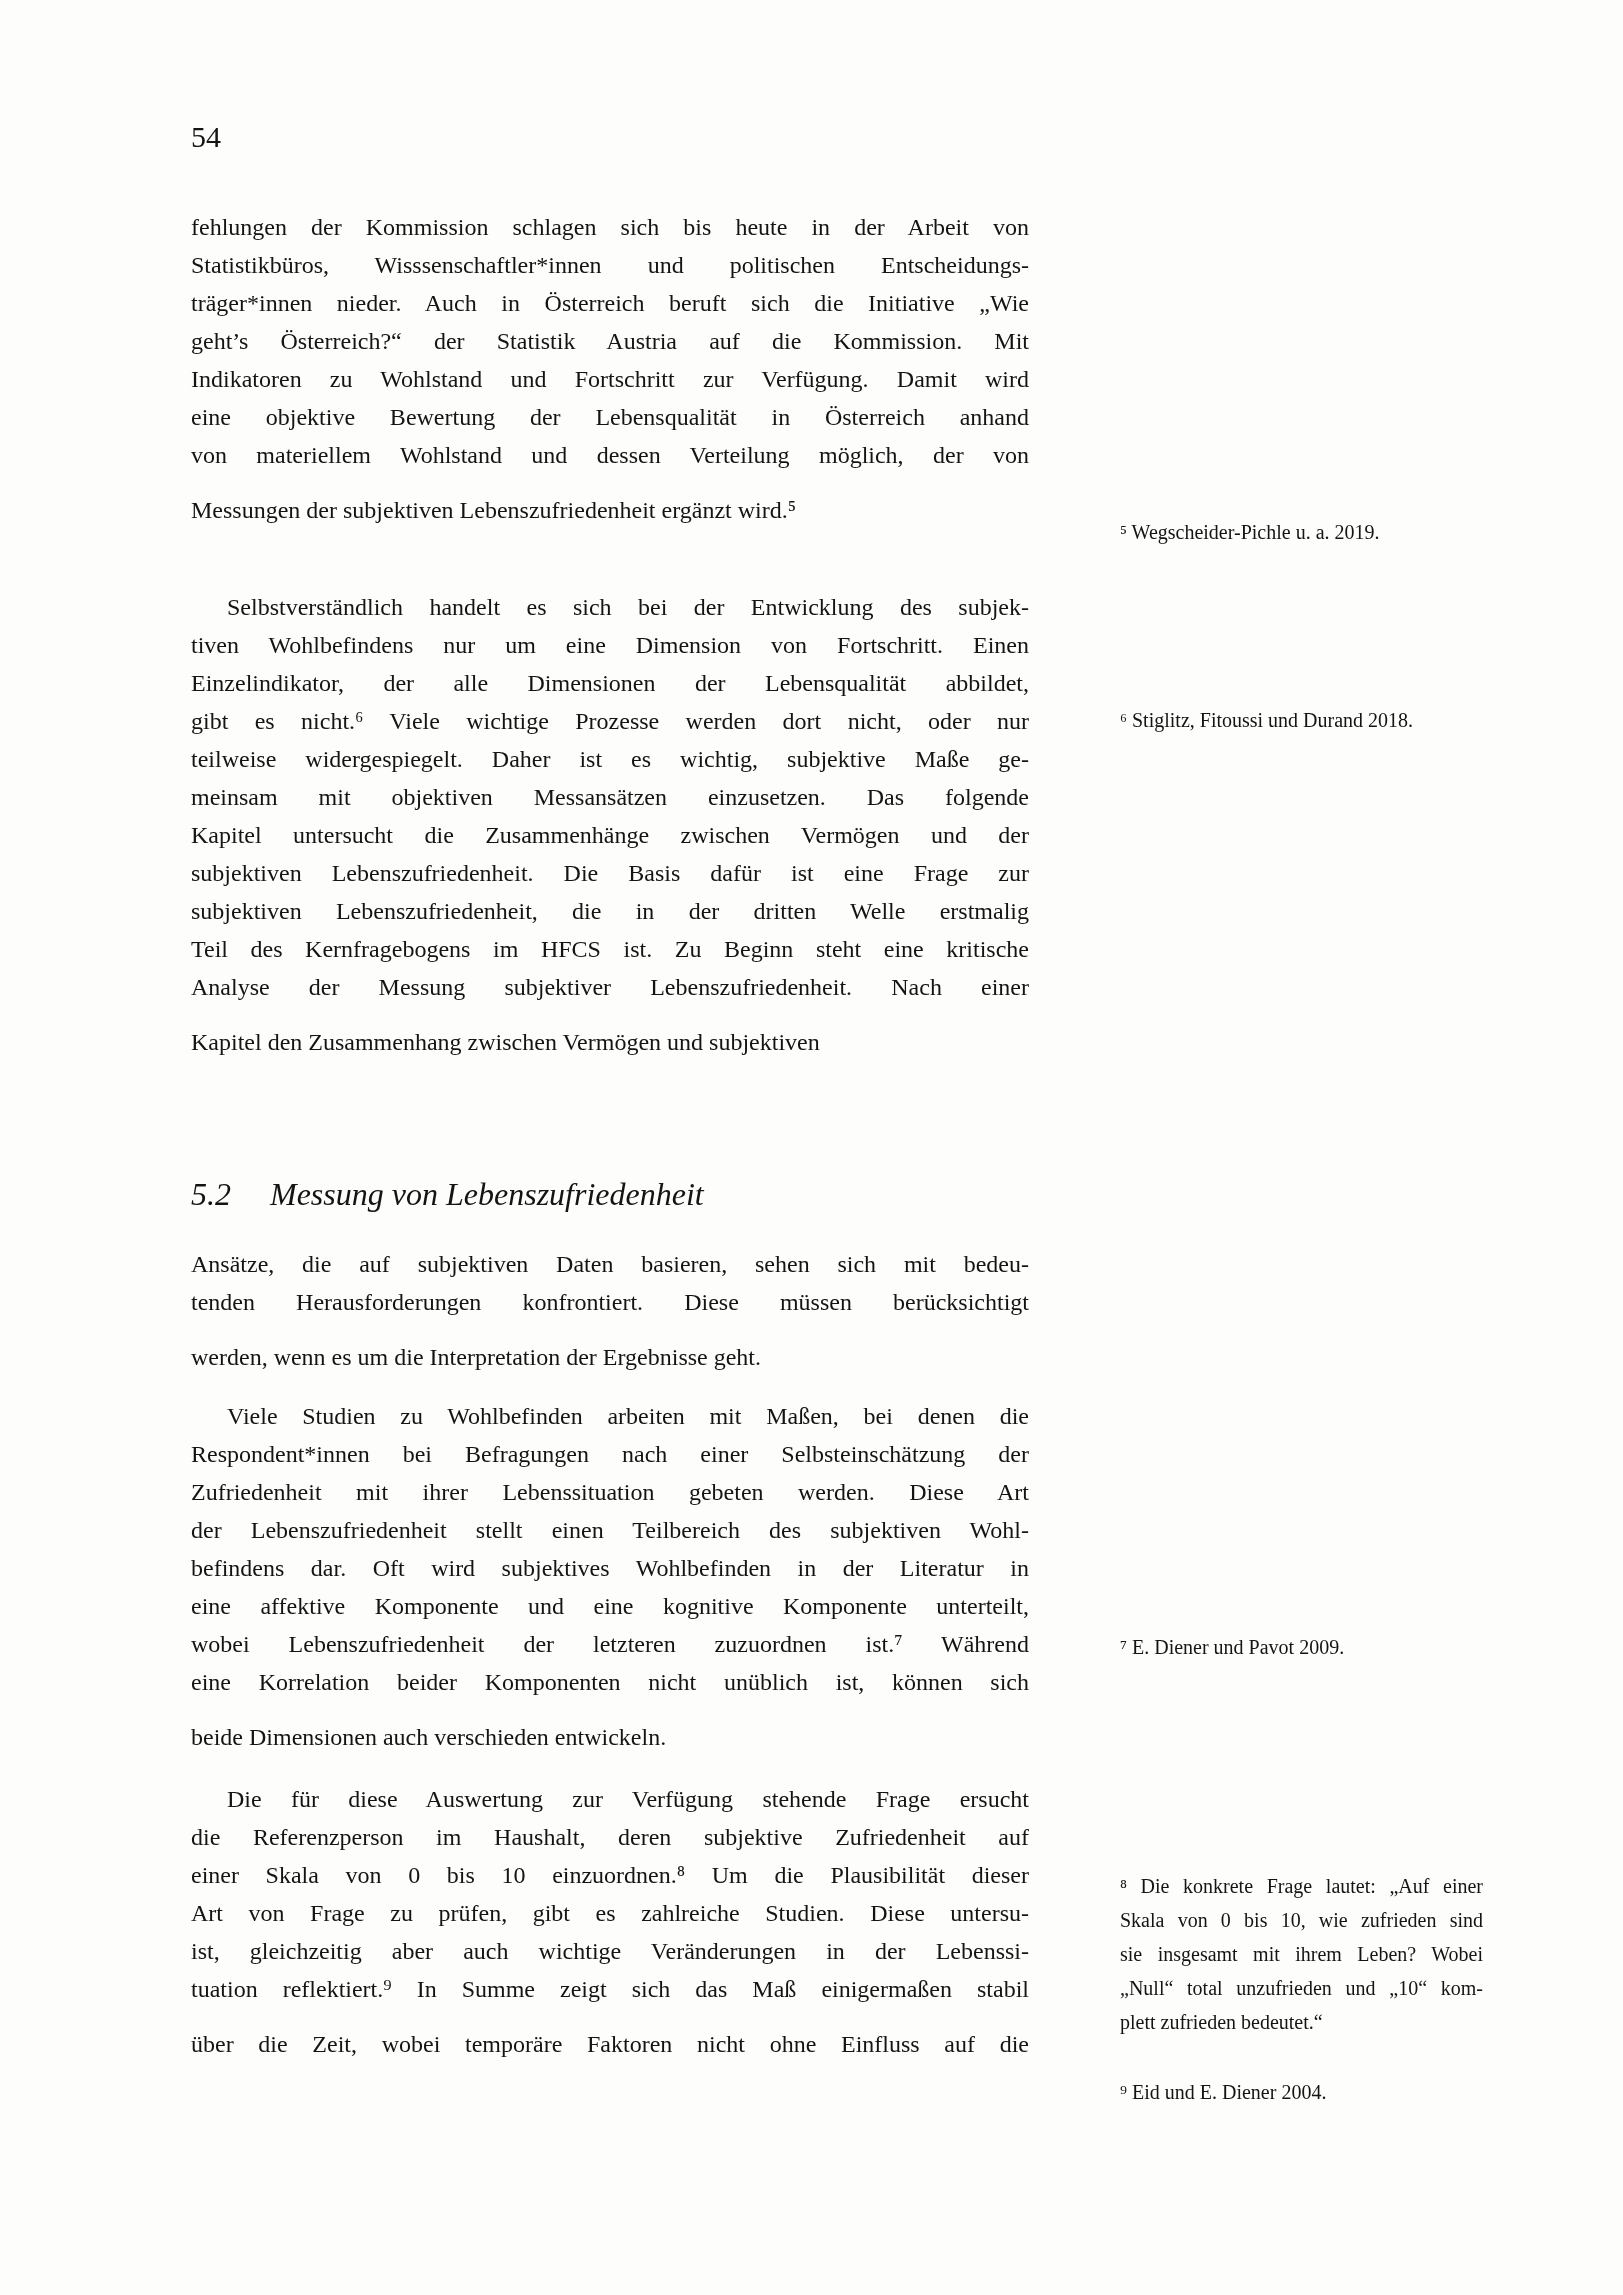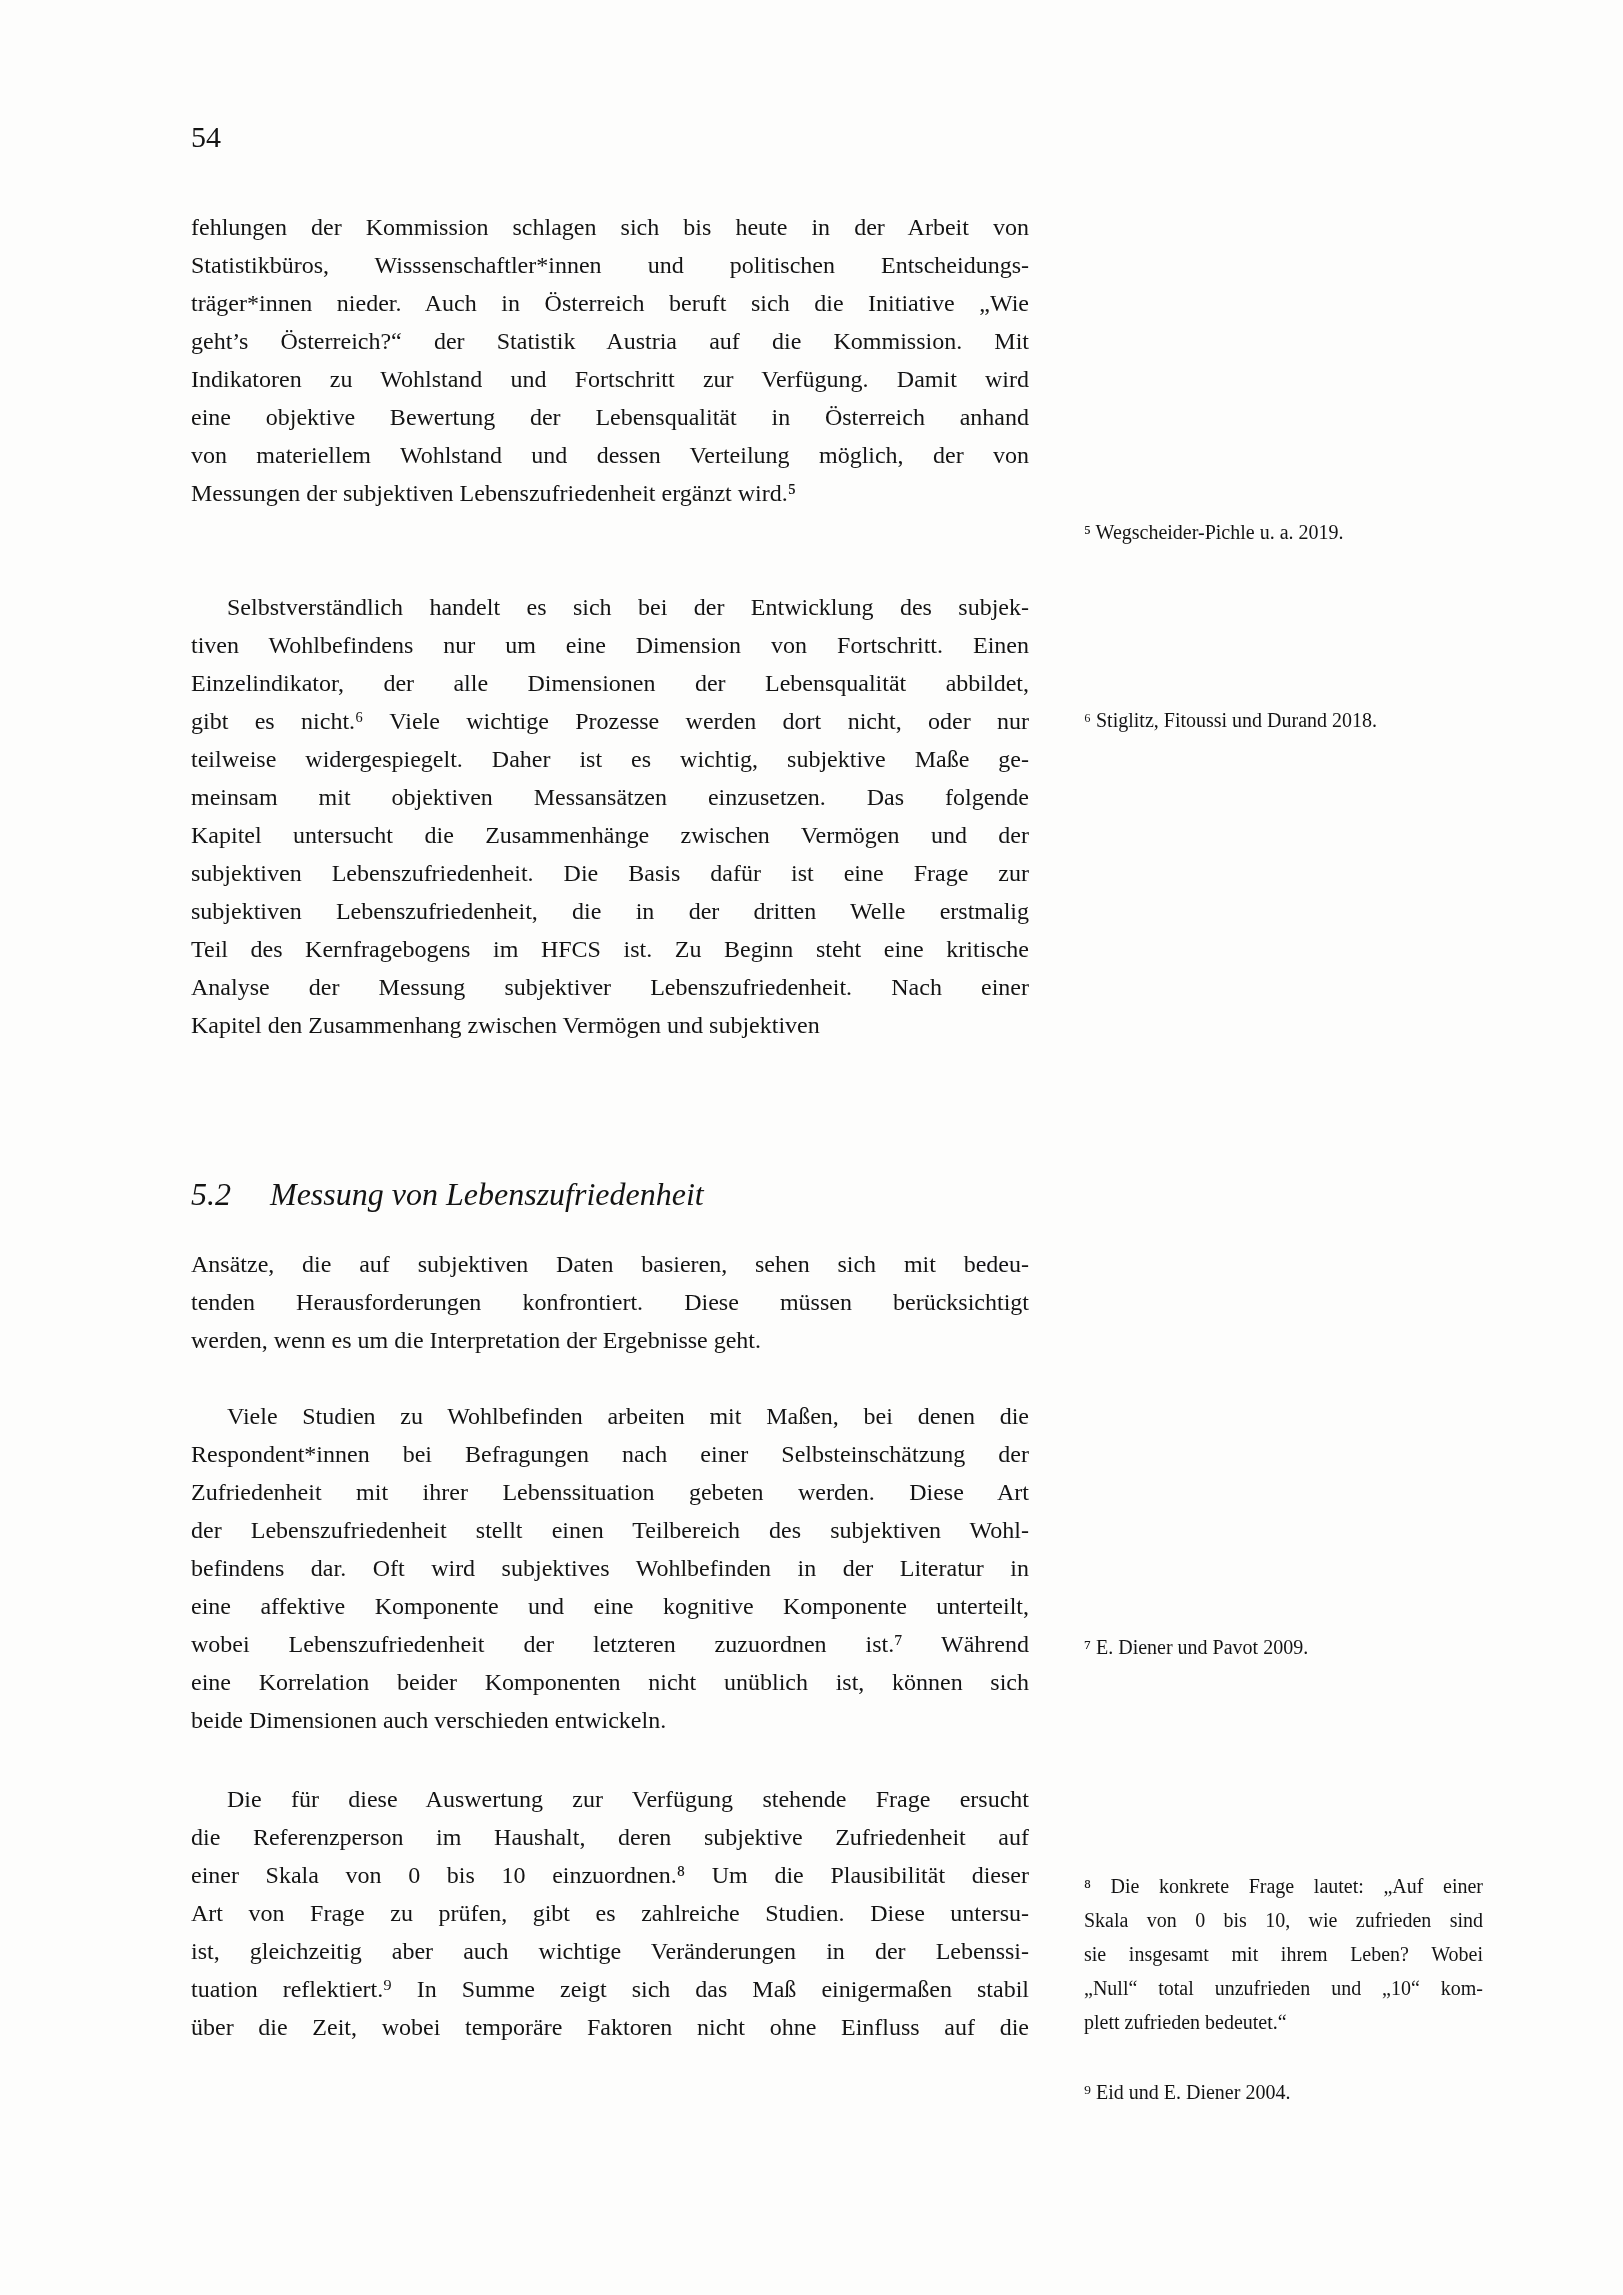--- a/index.html
+++ b/index.html
@@ -24,41 +24,41 @@
     left: 191px;
     width: 838px;
     font-size: 24px;
     line-height: 38px;
   }
   .line {
     text-align: justify;
     text-align-last: justify;
     white-space: normal;
   }
-  .para .line:last-child { text-align-last: left; }
+  .para .line:last-child { text-align-last: left; margin-top: 17px; }
   .para.cont .line:last-child { text-align-last: justify; }
   .para.indent-first .line:first-child { text-indent: 36px; }
   .heading {
     position: absolute;
     left: 191px;
     top: 1174px;
     font-size: 32px;
     line-height: 41px;
     font-style: italic;
     white-space: nowrap;
   }
   .heading .num { display: inline-block; margin-right: 39px; }
   .note {
     position: absolute;
     left: 1084px;
     width: 399px;
     font-size: 20px;
     line-height: 34px;
   }
-  .note .line { text-align: justify; text-align-last: justify; }
+  .note .line { text-align: justify; text-align-last: justify; margin-left: 36px; }
   .note .line:last-child { text-align-last: left; }
 </style>
 </head>
 <body>
 
 <div class="page">
 
   <div class="pageno">54</div>
 
   <div class="para" style="top:208px;">

